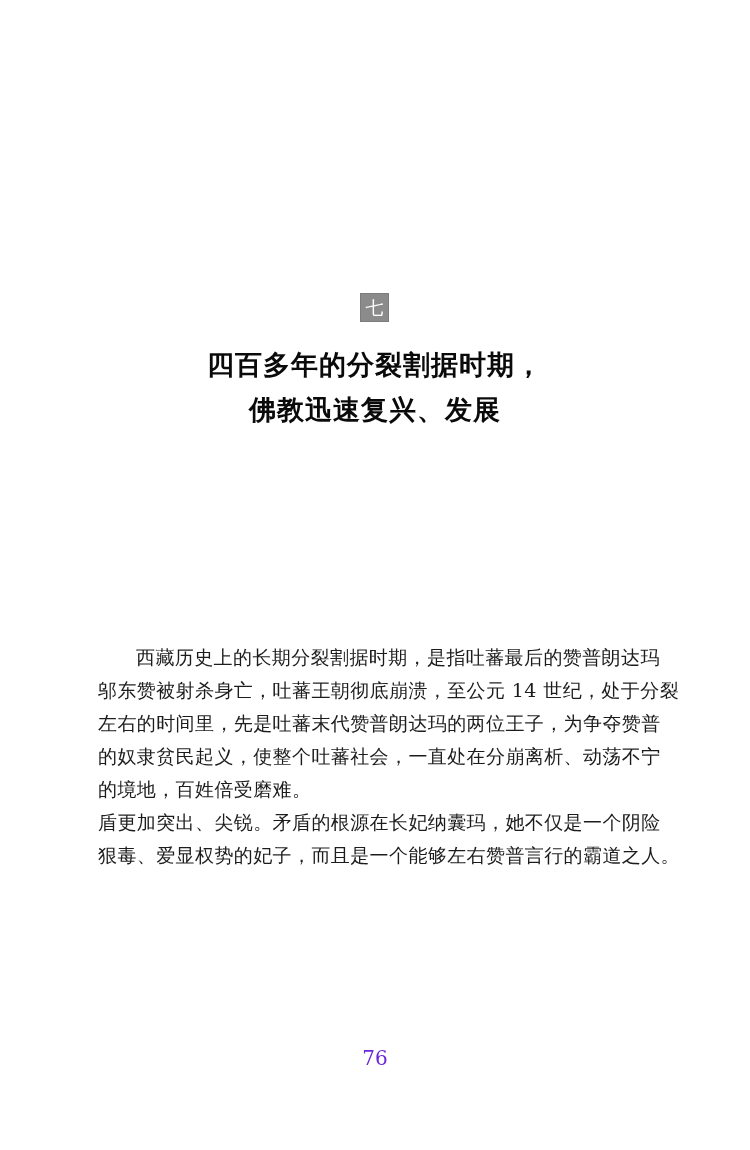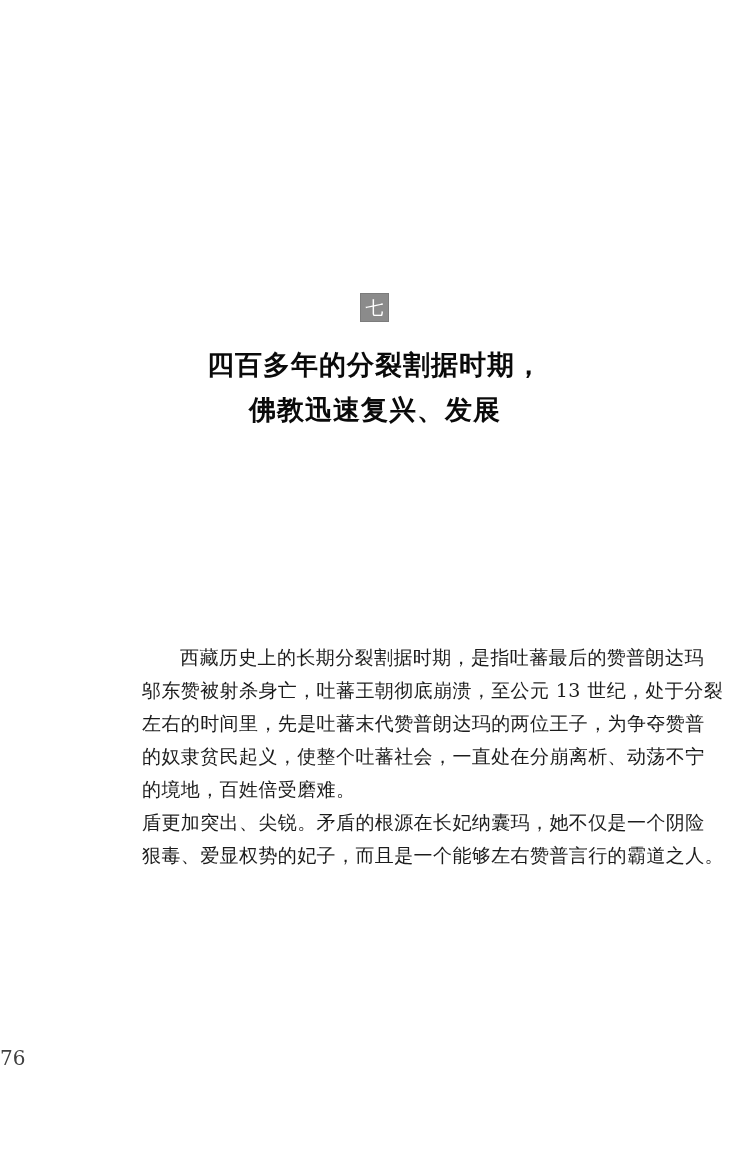--- a/index.html
+++ b/index.html
@@ -48,48 +48,48 @@
     top: 641px;
     width: 554px;
   }
   .body-line {
     font-size: 19px;
     line-height: 33px;
     height: 33px;
     white-space: nowrap;
     letter-spacing: 0.4px;
     color: #1c1c1c;
-    margin-left: 44px;
   }
   .body-line.indent {
     padding-left: 38px;
   }
   .page-number {
     position: absolute;
     left: 0;
     top: 1046px;
     width: 750px;
+    text-align: center;
     font-size: 20px;
-    color: #404040;
+    color: #6d28d9;
   }
 </style>
 </head>
 <body>
 
 <div class="chapter-badge">七</div>
 
 <div class="chapter-title">
   <div>四百多年的分裂割据时期，</div>
   <div>佛教迅速复兴、发展</div>
 </div>
 
 <div class="body-block">
 
   <div class="body-line indent">西藏历史上的长期分裂割据时期，是指吐蕃最后的赞普朗达玛</div>
-  <div class="body-line">邬东赞被射杀身亡，吐蕃王朝彻底崩溃，至公元 13 世纪，处于分裂</div>
+  <div class="body-line">邬东赞被射杀身亡，吐蕃王朝彻底崩溃，至公元 14 世纪，处于分裂</div>
   <div class="body-line">左右的时间里，先是吐蕃末代赞普朗达玛的两位王子，为争夺赞普</div>
   <div class="body-line">的奴隶贫民起义，使整个吐蕃社会，一直处在分崩离析、动荡不宁</div>
   <div class="body-line">的境地，百姓倍受磨难。</div>
 
   <div class="body-line">盾更加突出、尖锐。矛盾的根源在长妃纳囊玛，她不仅是一个阴险</div>
   <div class="body-line">狠毒、爱显权势的妃子，而且是一个能够左右赞普言行的霸道之人。</div>
 </div>
 
 <div class="page-number">76</div>
 

